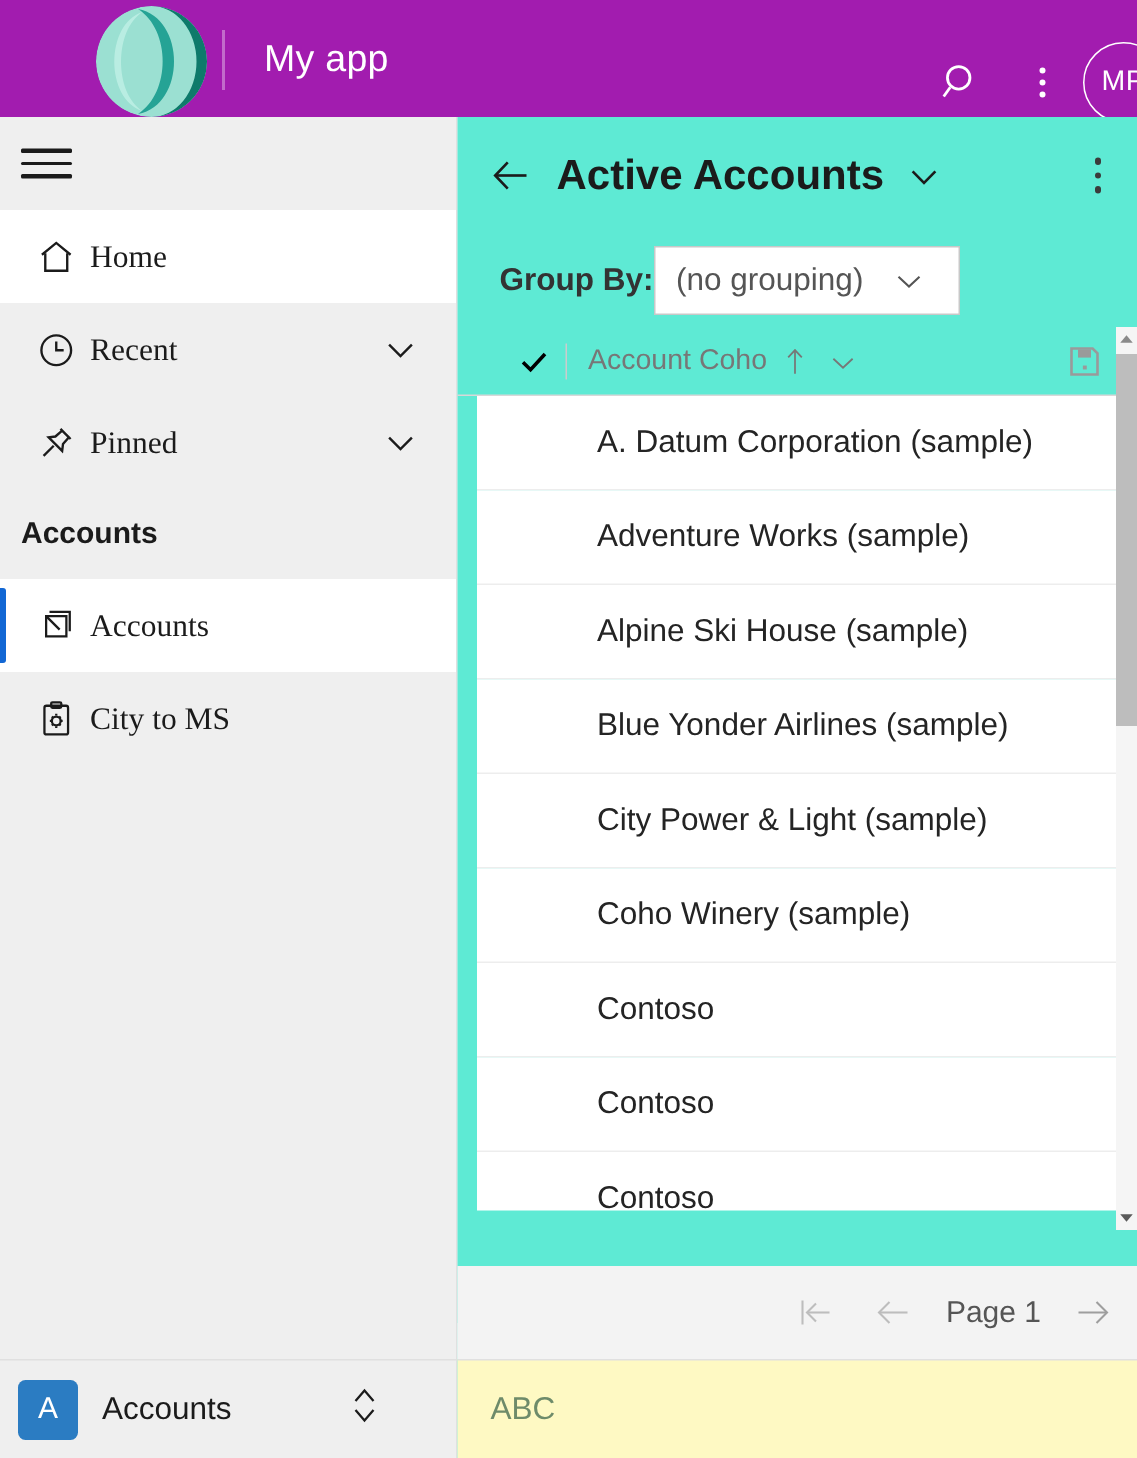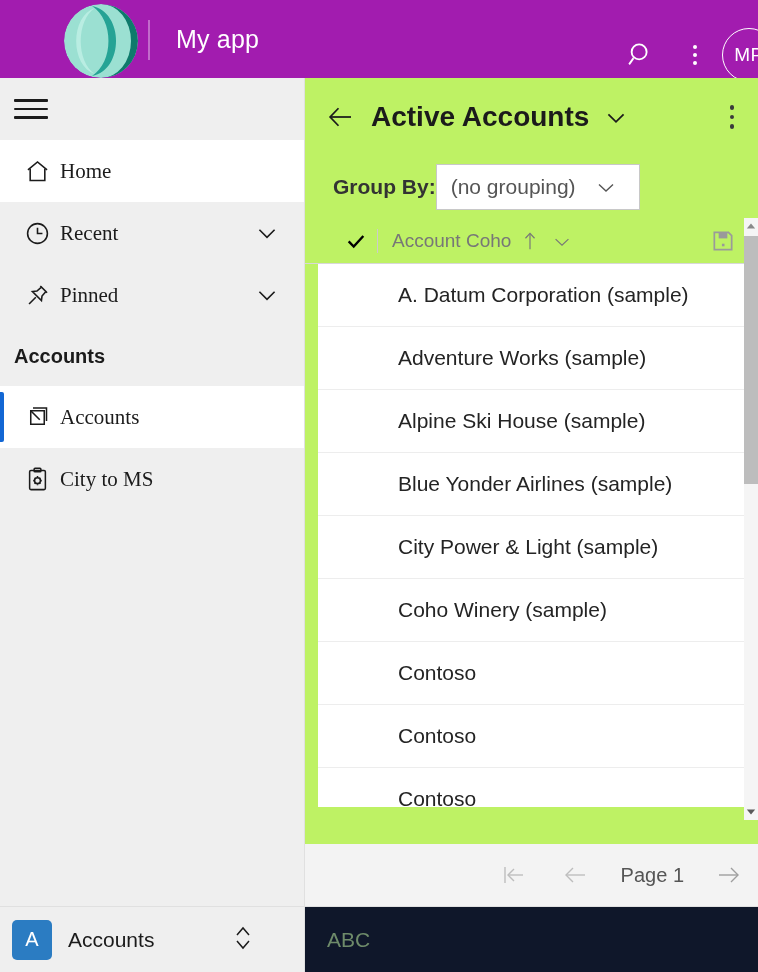--- a/index.html
+++ b/index.html
@@ -86,21 +86,21 @@
     width: 40px; height: 40px; border-radius: 5px; background: #2B7CC2;
     color: #ffffff; font-size: 20px;
     display: flex; align-items: center; justify-content: center;
   }
   .sb-label { margin-left: 16px; font-size: 21px; color: #1b1b1b; }
   .sb-updown { margin-left: auto; margin-right: 36px; }
 
   
   .main {
     position: absolute; top: 78px; left: 305px; width: 453px; height: 894px;
-    background: #bef264;
+    background: #5eead4;
   }
   .main-head { height: 78px; display: flex; align-items: center; padding: 0 14px; }
   .back-btn { width: 44px; height: 44px; display:flex; align-items:center; justify-content:center; cursor:pointer; }
   .view-title {
     font-size: 28px; font-weight: 700; color: #1b1b1b; margin-left: 8px; white-space: nowrap;
   }
   .title-chev { margin-left: 14px; display: flex; align-items: center; cursor: pointer; }
   .head-dots { margin-left: auto; margin-right: 10px; display: flex; flex-direction: column; gap: 5px; cursor:pointer; }
   .head-dots i { display:block; width: 4.5px; height: 4.5px; border-radius:50%; background: #3b3b3b; }
 
@@ -142,21 +142,21 @@
   .hs-arrow { width: 20px; display:flex; align-items:center; justify-content:center; cursor:pointer; }
   .hs-track { flex: 1; height: 24px; position: relative; }
   .hs-thumb {
     position: absolute; left: 8px; top: 2px; width: 135px; height: 20px; background: #BDBDBD; cursor: pointer;
   }
   .pg-btn { width: 46px; height: 46px; display:flex; align-items:center; justify-content:center; cursor:pointer; }
   .pg-label { font-size: 20px; color: #555; padding: 0 6px; }
 
   .status-strip {
     position: absolute; left: 305px; bottom: 0; width: 453px; height: 66px;
-    background: #0f172a; border-top: 1px solid #E0E0E0;
+    background: #fef9c3; border-top: 1px solid #E0E0E0;
     display: flex; align-items: center; padding-left: 22px;
   }
   .abc { font-size: 21px; color: #6E8B6A; }
 
   
   .vscroll {
     position: absolute; right: 0; top: 218px; width: 14px; height: 602px;
     background: #F5F5F5;
   }
   .vs-arrow { height: 16px; display:flex; align-items:center; justify-content:center; cursor:pointer; }
@@ -399,21 +399,21 @@
       </span>
       <span class="hs-arrow">
         <svg width="12" height="12" viewBox="0 0 12 12">
           <path d="M4 1 L9 6 L4 11 Z" fill="#1b1b1b"></path>
         </svg>
       </span>
     </div>
 
   </div>
 
-  <div style="position:absolute; left:305px; top:844px; width:453px; height:62px; background:#F3F3F3; display:flex; align-items:center; justify-content:flex-end; padding-right:6px; gap:16px;">
+  <div style="position:absolute; left:305px; top:844px; width:453px; height:62px; background:#F3F3F3; display:flex; align-items:center; justify-content:flex-end; padding-right:6px; gap:6px;">
     <span class="pg-btn">
       <svg width="28" height="26" viewBox="0 0 28 26" fill="none" stroke="#BDBDBD" stroke-width="1.4">
         <line x1="5" y1="5" x2="5" y2="21"></line>
         <line x1="8" y1="13" x2="23" y2="13"></line>
         <path d="M14 7 L8 13 L14 19"></path>
       </svg>
     </span>
     <span class="pg-btn">
       <svg width="28" height="26" viewBox="0 0 28 26" fill="none" stroke="#BDBDBD" stroke-width="1.4">
         <line x1="4" y1="13" x2="23" y2="13"></line>

